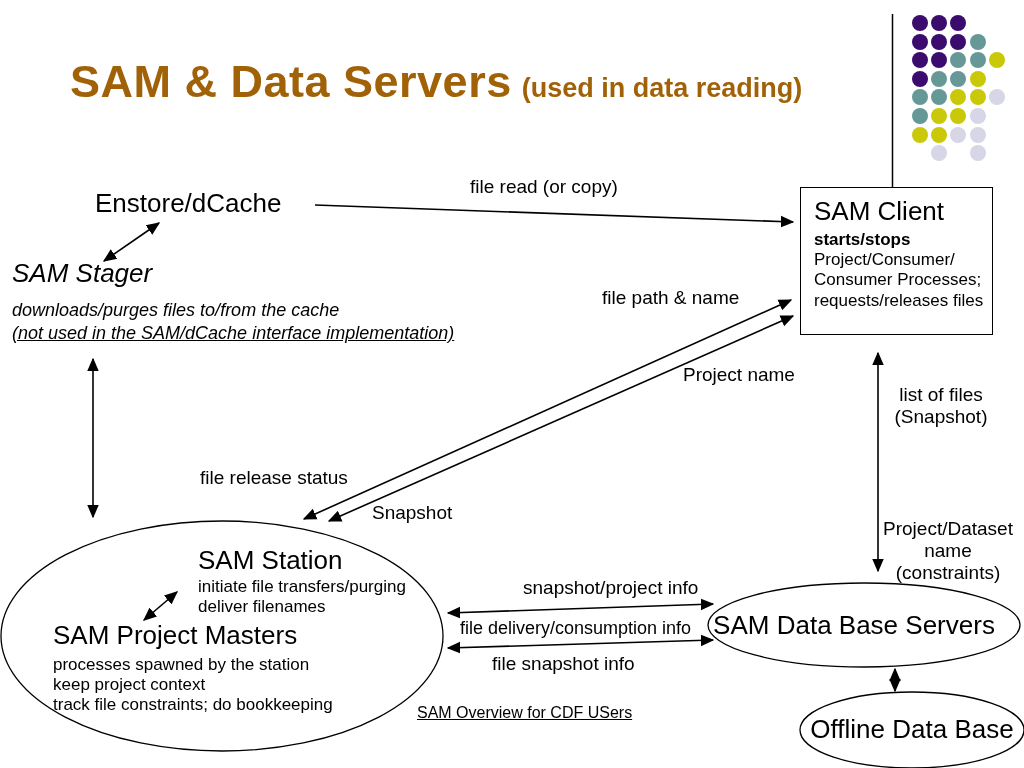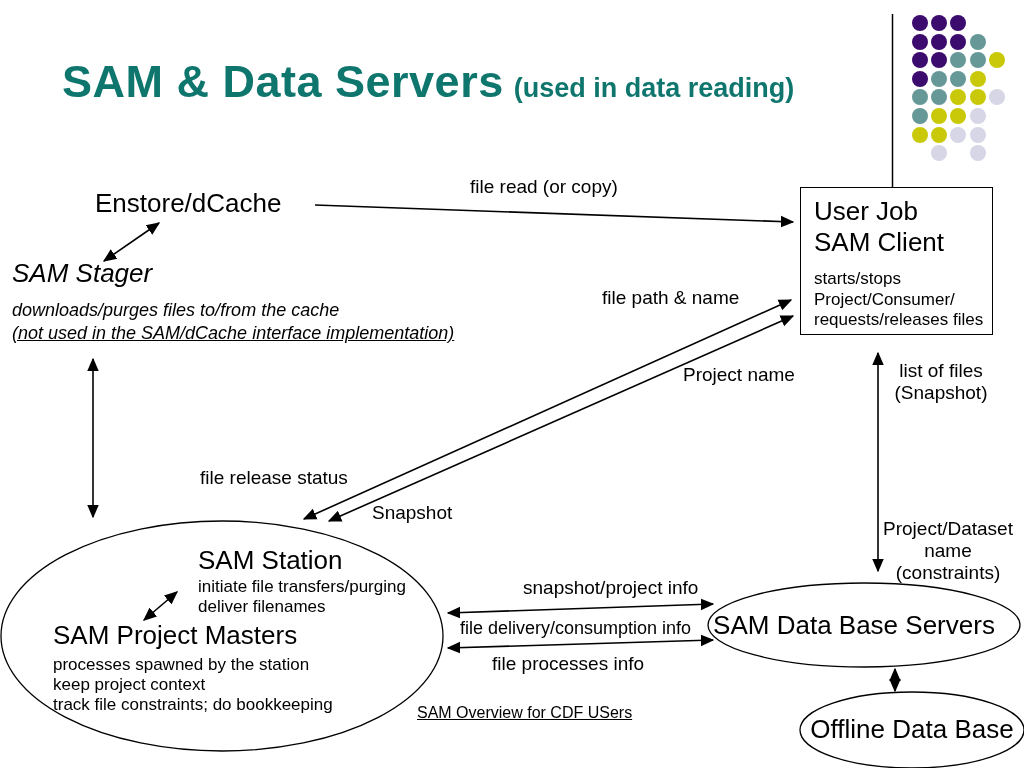--- a/index.html
+++ b/index.html
@@ -98,46 +98,46 @@
       <div class="dot" style="left: 950.4px; top: 108px; background: rgb(201, 201, 9);"></div>
       <div class="dot" style="left: 969.6px; top: 108px; background: rgb(214, 214, 230);"></div>
       <div class="dot" style="left: 912px; top: 126.6px; background: rgb(201, 201, 9);"></div>
       <div class="dot" style="left: 931.2px; top: 126.6px; background: rgb(201, 201, 9);"></div>
       <div class="dot" style="left: 950.4px; top: 126.6px; background: rgb(214, 214, 230);"></div>
       <div class="dot" style="left: 969.6px; top: 126.6px; background: rgb(214, 214, 230);"></div>
       <div class="dot" style="left: 931.2px; top: 145.2px; background: rgb(214, 214, 230);"></div>
       <div class="dot" style="left: 969.6px; top: 145.2px; background: rgb(214, 214, 230);"></div>
     </div>
 
-  <div id="title-block" style="color: #0f766e;">
+  <div id="title-block" style="color: #a16207; margin-left: 8px;">
     <span id="title-main">SAM &amp; Data Servers</span><span id="title-sub">(used in data reading)</span>
   </div>
 
   <div class="abs node-title" style="left:95px;top:189px;">Enstore/dCache</div>
 
   <div class="abs edge-label" style="left:470px;top:176px;">file read (or copy)</div>
 
   <div class="abs" style="left:12px;top:259px;">
     <div class="node-title italic">SAM Stager</div>
     <div class="node-small italic" style="margin-top:12px;font-size:18px;">downloads/purges files to/from the cache</div>
     <div class="node-small italic underline" style="margin-top:2px;font-size:18px;">(not used in the SAM/dCache interface implementation)</div>
   </div>
 
   <div id="user-job-box">
-    <div class="node-title">User Job</div>
     <div class="node-title">SAM Client</div>
-    <div class="node-small" style="margin-top:12px;">starts/stops</div>
+    <div class="node-small" style="margin-top:3px;font-weight:bold;">starts/stops</div>
     <div class="node-small">Project/Consumer/</div>
+    <div class="node-small">Consumer Processes;</div>
     <div class="node-small">requests/releases files</div>
   </div>
 
   <div class="abs edge-label" style="left:602px;top:287px;">file path &amp; name</div>
   <div class="abs edge-label" style="left:683px;top:364px;">Project name</div>
 
-  <div class="abs edge-label center" style="left:880px;top:360px;width:122px;">
+  <div class="abs edge-label center" style="left:880px;top:384px;width:122px;">
     <div>list of files</div>
     <div>(Snapshot)</div>
   </div>
 
   <div class="abs edge-label" style="left:200px;top:467px;">file release status</div>
   <div class="abs edge-label" style="left:372px;top:502px;">Snapshot</div>
 
   <div class="abs edge-label center" style="left:875px;top:518px;width:146px;">
     <div>Project/Dataset</div>
     <div>name</div>
@@ -147,20 +147,20 @@
   <div class="abs node-small" style="left:198px;top:577px;">initiate file transfers/purging</div>
   <div class="abs node-title" style="left:198px;top:546px;">SAM Station</div>
   <div class="abs node-small" style="left:198px;top:597px;">deliver filenames</div>
   <div class="abs node-title" style="left:53px;top:621px;">SAM Project Masters</div>
   <div class="abs node-small" style="left:53px;top:655px;">processes spawned by the station</div>
   <div class="abs node-small" style="left:53px;top:675px;">keep project context</div>
   <div class="abs node-small" style="left:53px;top:695px;">track file constraints; do bookkeeping</div>
 
   <div class="abs edge-label" style="left:523px;top:577px;">snapshot/project info</div>
   <div class="abs edge-label" style="left:460px;top:618px;font-size:18px;">file delivery/consumption info</div>
-  <div class="abs edge-label" style="left:492px;top:653px;">file processes info</div>
+  <div class="abs edge-label" style="left:492px;top:653px;">file snapshot info</div>
 
   <div class="abs node-title center" style="left:708px;top:611px;width:292px;">SAM Data Base Servers</div>
   <div class="abs node-title center" style="left:800px;top:715px;width:224px;">Offline Data Base</div>
 
   <div class="abs" id="footer-text" style="left:417px;top:704px;text-decoration:underline;">SAM Overview for CDF USers</div>
 
 </div>
 
 </body></html>

